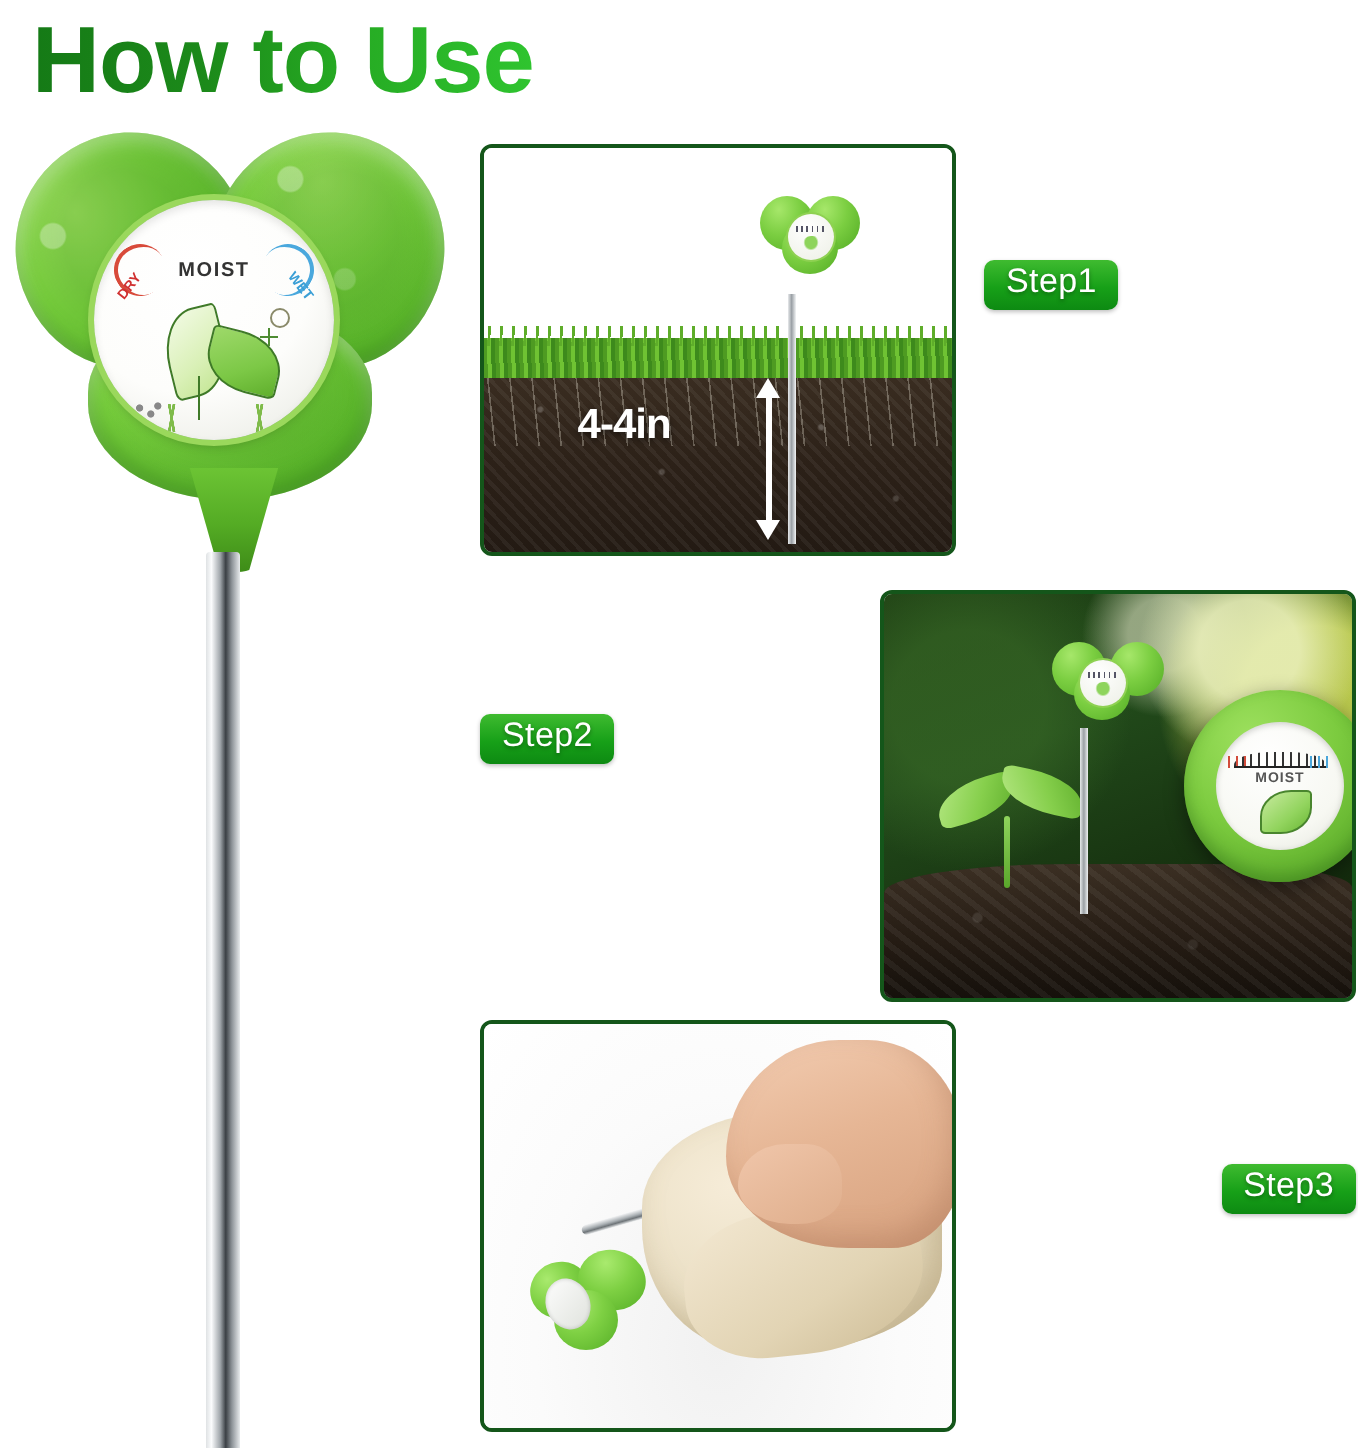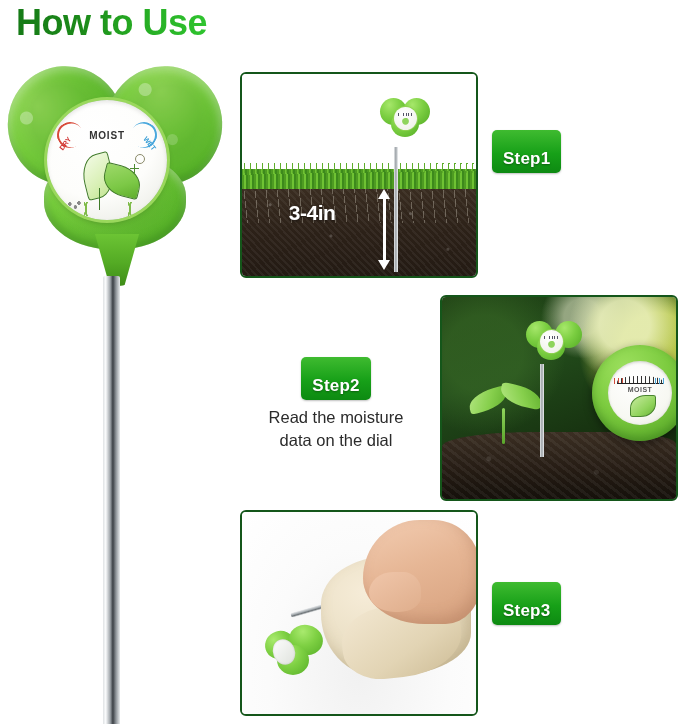--- a/index.html
+++ b/index.html
@@ -7,21 +7,21 @@
     width: 679px; height: 724px;
     background: #ffffff;
     font-family: "Liberation Sans", sans-serif;
     overflow: hidden;
   }
   #page { position: relative; width: 679px; height: 724px; background:#fff; }
 
   
   .title {
     position: absolute; left: 16px; top: 2px;
-    font-size: 36px; font-weight: bold; letter-spacing: -0.5px;
+    font-size: 47px; font-weight: bold; letter-spacing: -0.5px;
     background: linear-gradient(90deg, #157a16 0%, #1c8a1a 35%, #25a822 60%, #2fc42f 100%);
     -webkit-background-clip: text; background-clip: text;
     -webkit-text-fill-color: transparent; color: #22a022;
     white-space: nowrap;
   }
 
   
   .product { position: absolute; left: 2px; top: 58px; width: 228px; height: 664px; }
 
   .head-wrap { position:absolute; left:0; top:0; width:228px; height:205px; }
@@ -277,31 +277,31 @@
     box-shadow: inset -5px -6px 14px rgba(160,110,80,.35);
   }
   .p3-finger {
     position:absolute; left:6px; top:52px; width:52px; height:40px;
     background: linear-gradient(150deg,#f0c6aa 0%, #dfae8c 100%);
     border-radius: 46% 34% 42% 50% / 52% 46% 38% 48%;
   }
 
   
   .step-badge {
-    display:inline-block; padding:19px 11px 4px; border-radius:5px;
+    display:inline-block; padding:1px 11px 4px; border-radius:5px;
     background: linear-gradient(180deg,#3fbb30 0%, #17a018 55%, #0d8a12 100%);
-    color:#fff; font-size:17px; font-weight:bold; letter-spacing:.2px;
+    color:#fff; font-size:17px; font-weight:normal; letter-spacing:.2px;
     text-shadow: 0 1px 2px rgba(0,0,0,.35);
     box-shadow: 0 1px 2px rgba(0,0,0,.25);
   }
   .step-text { font-size:16.5px; color:#2b2b2b; line-height:1.38; margin-top:6px; white-space:pre-line; }
 
   #step-1 { position:absolute; left:492px; top:130px; width:186px; text-align:left; }
-  #step-2 { position:absolute; left:240px; top:357px; width:192px; text-align:center; }
-  #step-3 { position:absolute; left:492px; top:582px; width:186px; text-align:left; }
+  #step-2 { position:absolute; left:240px; top:357px; width:192px; text-align:left; }
+  #step-3 { position:absolute; left:492px; top:582px; width:186px; text-align:right; }
 </style>
 </head>
 <body>
 
 <div id="page">
 
   <div class="title">How to Use</div>
 
   <div class="product">
     <div class="head-wrap">
@@ -349,21 +349,21 @@
       <div class="mini-petal mp-l"></div>
       <div class="mini-petal mp-r"></div>
       <div class="mini-petal mp-b"></div>
       <div class="mini-dial"></div>
     </div>
     <div class="p1-arrow">
       <div class="up"></div>
       <div class="bar"></div>
       <div class="down"></div>
     </div>
-    <div class="p1-depth">3-4in</div>
+    <div class="p1-depth">4-4in</div>
   </div>
 
   <div class="panel" id="panel-2">
     <div class="p2-bg"></div>
     <div class="p2-soil"></div>
     <div class="p2-sprout">
       <div class="sprout-leaf-l"></div>
       <div class="sprout-leaf-r"></div>
       <div class="sprout-stem"></div>
     </div>
@@ -400,21 +400,19 @@
       <div class="p3-finger"></div>
     </div>
   </div>
 
   <div id="step-1">
     <span class="step-badge">Step1</span>
   </div>
 
   <div id="step-2">
     <span class="step-badge">Step2</span>
-    <div class="step-text">Read the moisture
-data on the dial</div>
   </div>
 
   <div id="step-3">
     <span class="step-badge">Step3</span>
   </div>
 
 </div>
 
 </body></html>

